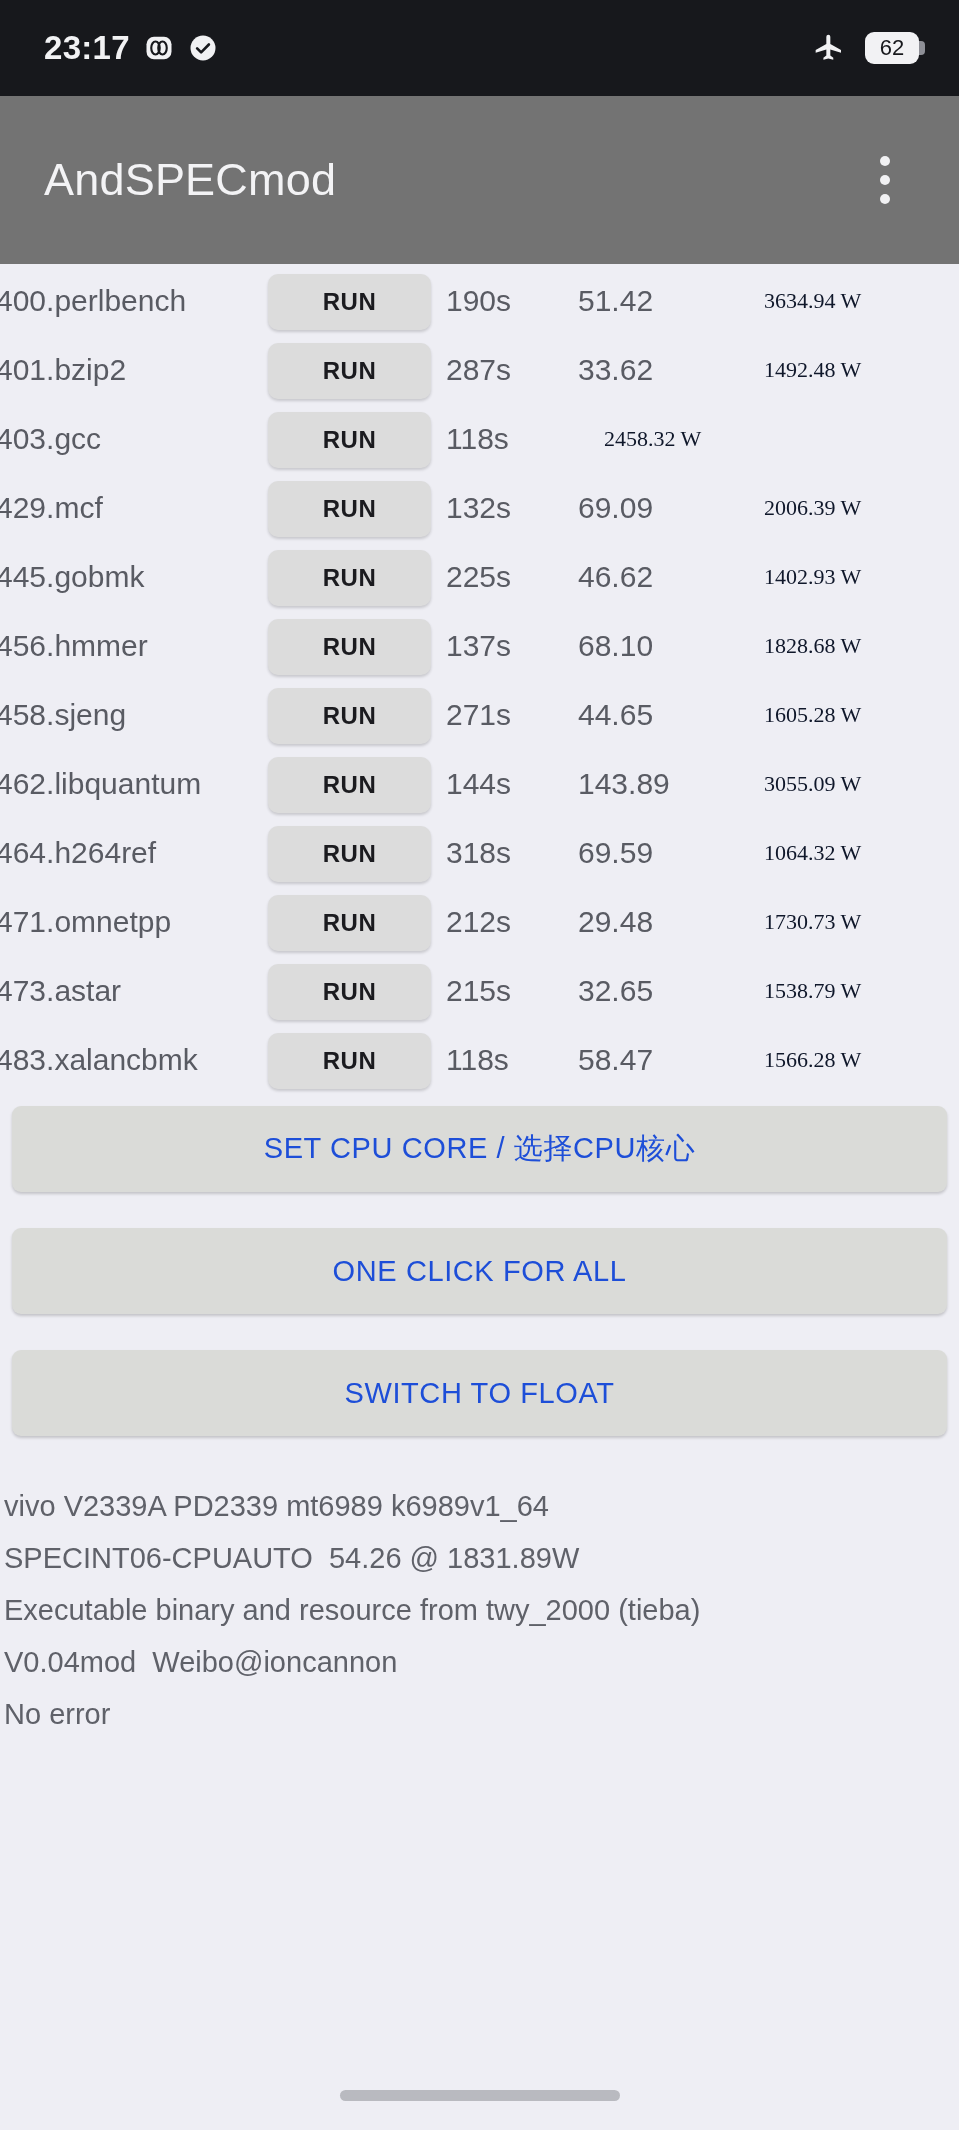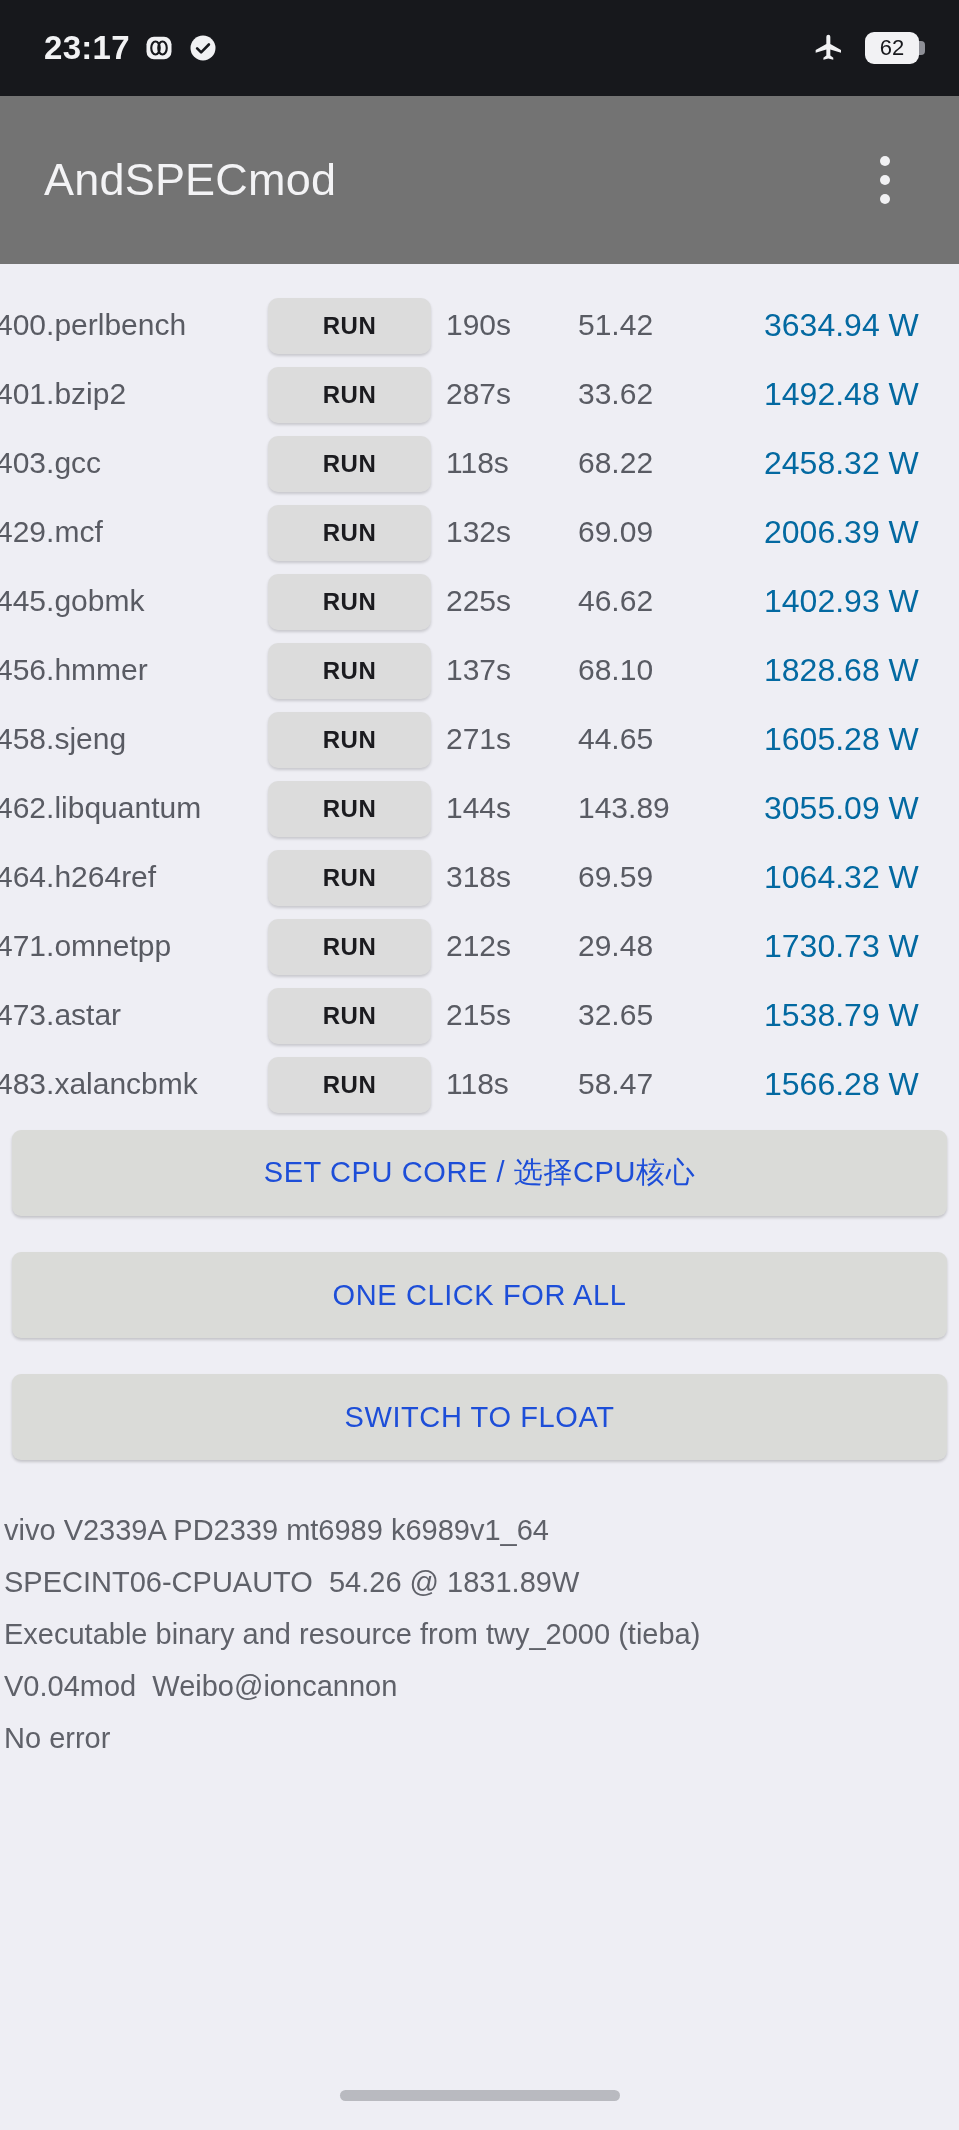--- a/index.html
+++ b/index.html
@@ -111,21 +111,21 @@
   
   .content {
     background: #eeeef4;
     height: calc(2130px - 96px - 168px);
     box-sizing: border-box;
     overflow: hidden;
     position: relative;
   }
 
   .bench-list {
-    padding-top: 28px;
+    padding-top: 4px;
   }
   .bench-row {
     height: 69px;
     display: flex;
     align-items: flex-start;
     position: relative;
   }
   .c-name {
     width: 270px;
     flex: 0 0 270px;
@@ -171,28 +171,29 @@
     flex: 0 0 160px;
     color: #595b63;
     font-size: 30px;
     line-height: 44px;
     padding-top: 11px;
     text-align: left;
     box-sizing: border-box;
   }
   .c-power {
     flex: 1 1 auto;
-    color: #0369a1;
-    font-size: 32px;
+    color: #0f172a;
+    font-size: 22px;
     line-height: 44px;
     padding-top: 11px;
     padding-left: 26px;
     box-sizing: border-box;
     overflow-wrap: break-word;
     word-break: break-all;
+    font-family: Liberation Serif, serif;
   }
 
   
   .actions {
     padding: 10px 12px 0 12px;
   }
   .action-btn {
     display: block;
     width: 100%;
     height: 86px;
@@ -299,21 +300,20 @@
         <div class="c-time">287s</div>
         <div class="c-score">33.62</div>
         <div class="c-power">1492.48 W</div>
       </div>
       <div class="bench-row">
         <div class="c-name">403.gcc</div>
         <div class="c-run">
           <button class="run-btn">RUN</button>
         </div>
         <div class="c-time">118s</div>
-        <div class="c-score">68.22</div>
         <div class="c-power">2458.32 W</div>
       </div>
       <div class="bench-row">
         <div class="c-name">429.mcf</div>
         <div class="c-run">
           <button class="run-btn">RUN</button>
         </div>
         <div class="c-time">132s</div>
         <div class="c-score">69.09</div>
         <div class="c-power">2006.39 W</div>

